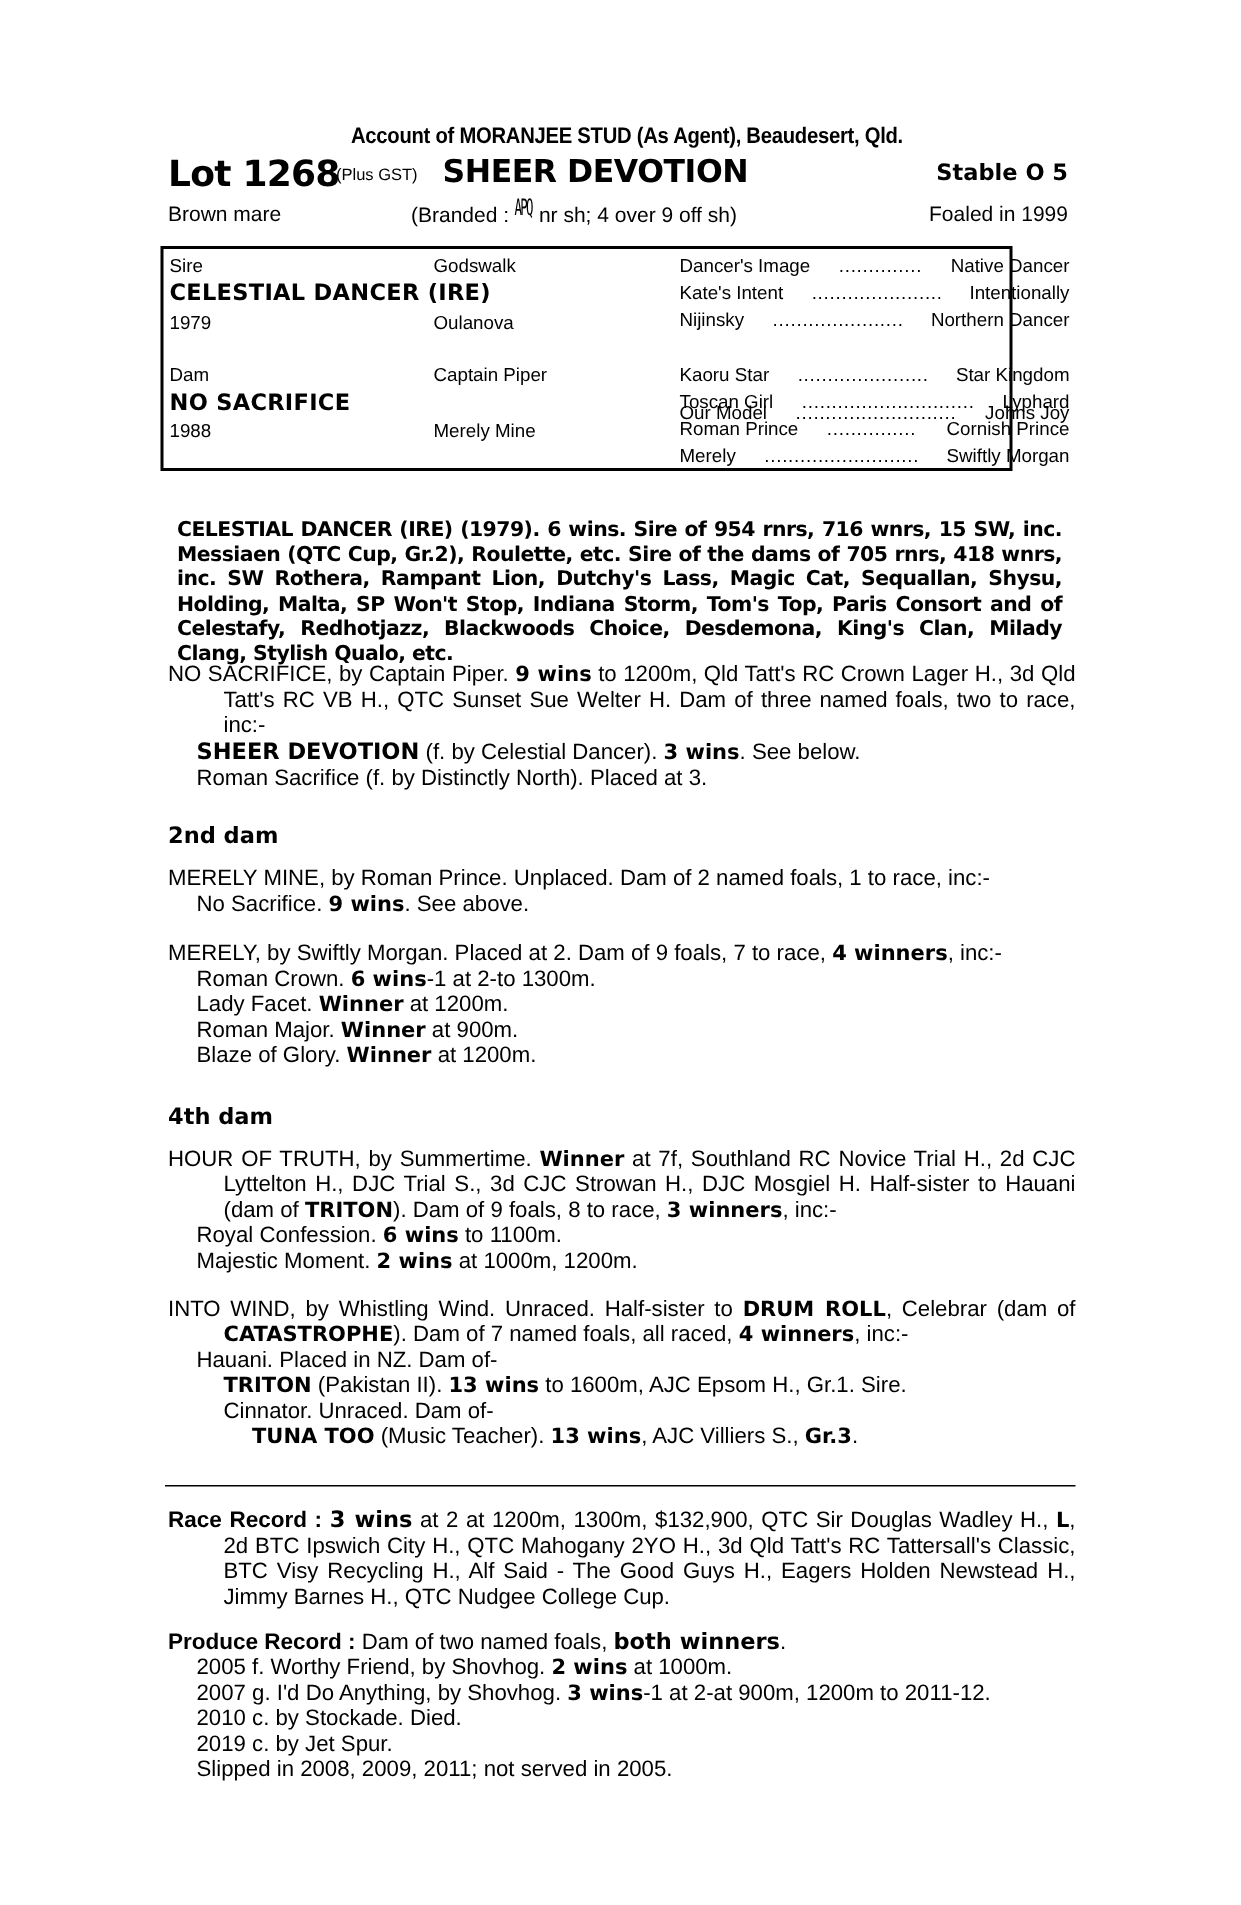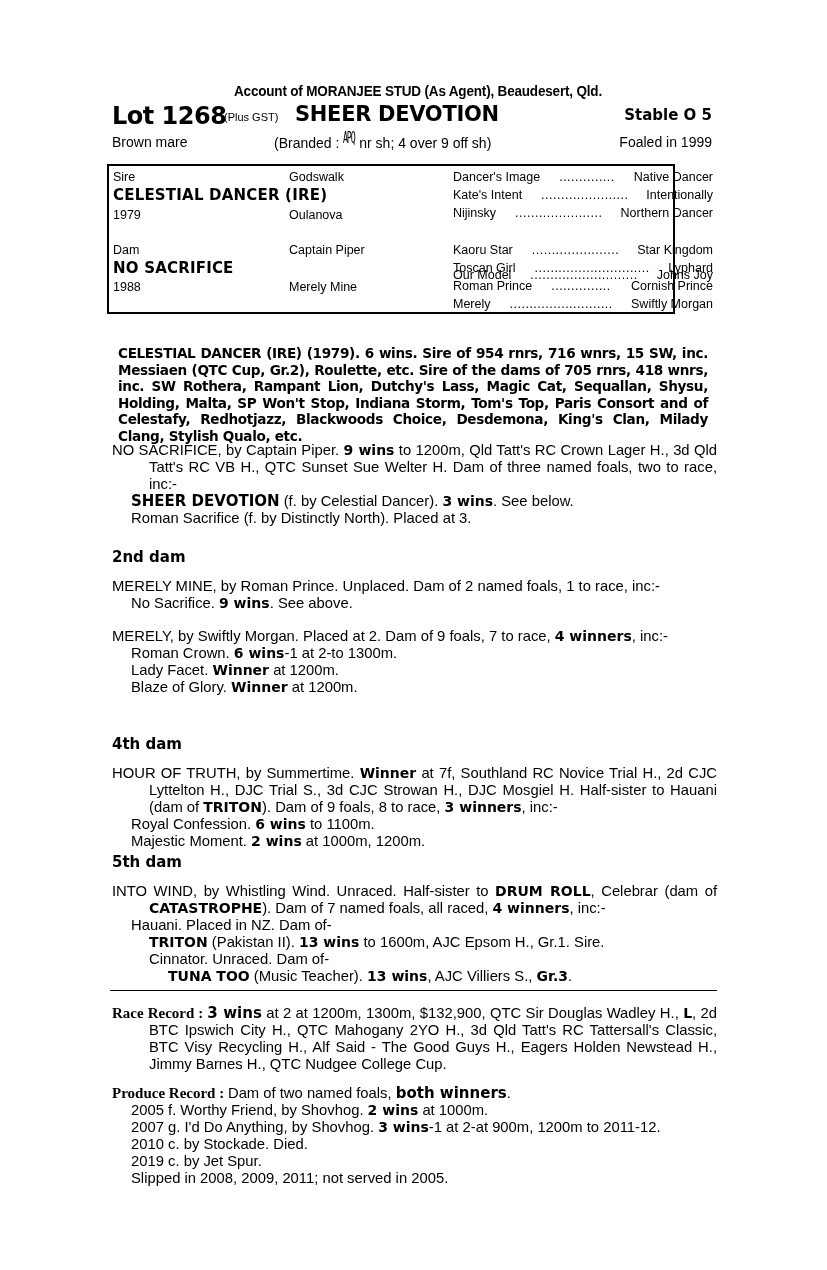--- a/index.html
+++ b/index.html
@@ -28,21 +28,21 @@
 
   .body { position: absolute; left: 112px; width: 605px; font-size: 14.8px; line-height: 17px; }
   .dam-heading { font-weight: bold; font-size: 15px; font-family: "DejaVu Sans", sans-serif; line-height: 18px; }
   .para { text-indent: -37px; padding-left: 37px; text-align: justify; margin-top: 12px; }
   .ind1 { padding-left: 19px; }
   .ind2 { padding-left: 37px; }
   .ind3 { padding-left: 56px; }
   b, .b { font-weight: bold; font-family: "DejaVu Sans", sans-serif; font-size: 14px; }
 
   .rule { position: absolute; left: 110px; top: 990px; width: 607px; height: 0; border-top: 1.5px solid #000; }
-  .record-heading { font-weight: bold; font-family: Liberation Serif, serif; font-size: 15px; }
+  .record-heading { font-weight: bold; font-family: Liberation Sans, sans-serif; font-size: 15px; }
   .served { text-align: center; font-weight: bold; font-family: "DejaVu Sans", sans-serif; font-size: 14px; letter-spacing: -0.3px; }
 </style>
 </head>
 <body>
 
 <div class="page">
   <div class="account">Account of MORANJEE STUD (As Agent), Beaudesert, Qld.</div>
   <div class="lotline">
     <span class="lot">Lot 1268</span>
     <span class="plusgst">(Plus GST)</span>
@@ -122,32 +122,32 @@
 <div class="body" style="top:548px;">
   <div class="dam-heading">2nd dam</div>
   <div class="para">MERELY MINE, by Roman Prince. Unplaced. Dam of 2 named foals, 1 to race, inc:-</div>
   <div class="ind1"><span>No Sacrifice. </span><b>9 wins</b><span>. See above.</span></div>
 </div>
 
 <div class="body" style="top:616px;">
   <div class="para"><span>MERELY, by Swiftly Morgan. Placed at 2. Dam of 9 foals, 7 to race, </span><b>4 winners</b><span>, inc:-</span></div>
   <div class="ind1"><span>Roman Crown. </span><b>6 wins</b><span>-1 at 2-to 1300m.</span></div>
   <div class="ind1"><span>Lady Facet. </span><b>Winner</b><span> at 1200m.</span></div>
+  <div class="ind1"><span>Roman Major. </span><b>Winner</b><span> at 900m.</span></div>
   <div class="ind1"><span>Blaze of Glory. </span><b>Winner</b><span> at 1200m.</span></div>
 </div>
 
 <div class="body" style="top:735px;">
   <div class="dam-heading">4th dam</div>
   <div class="para"><span>HOUR OF TRUTH, by Summertime. </span><b>Winner</b><span> at 7f, Southland RC Novice Trial H., 2d CJC Lyttelton H., DJC Trial S., 3d CJC Strowan H., DJC Mosgiel H. Half-sister to Hauani (dam of </span><b>TRITON</b><span>). Dam of 9 foals, 8 to race, </span><b>3 winners</b><span>, inc:-</span></div>
   <div class="ind1"><span>Royal Confession. </span><b>6 wins</b><span> to 1100m.</span></div>
   <div class="ind1"><span>Majestic Moment. </span><b>2 wins</b><span> at 1000m, 1200m.</span></div>
 </div>
 
 <div class="body" style="top:853px;">
-  <div class="dam-heading">5th dam</div>
   <div class="para"><span>INTO WIND, by Whistling Wind. Unraced. Half-sister to </span><b>DRUM ROLL</b><span>, Celebrar (dam of </span><b>CATASTROPHE</b><span>). Dam of 7 named foals, all raced, </span><b>4 winners</b><span>, inc:-</span></div>
   <div class="ind1">Hauani. Placed in NZ. Dam of-</div>
   <div class="ind2"><b>TRITON</b><span> (Pakistan II). </span><b>13 wins</b><span> to 1600m, AJC Epsom H., Gr.1. Sire.</span></div>
   <div class="ind2">Cinnator. Unraced. Dam of-</div>
   <div class="ind3"><b>TUNA TOO</b><span> (Music Teacher). </span><b>13 wins</b><span>, AJC Villiers S., </span><b>Gr.3</b><span>.</span></div>
 </div>
 
 <div class="rule"></div>
 
 <div class="body" style="top:993px;">

